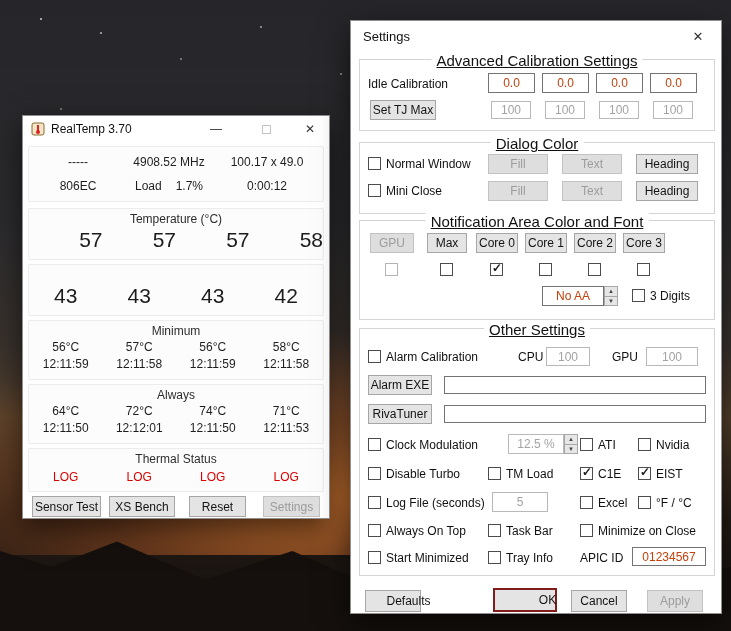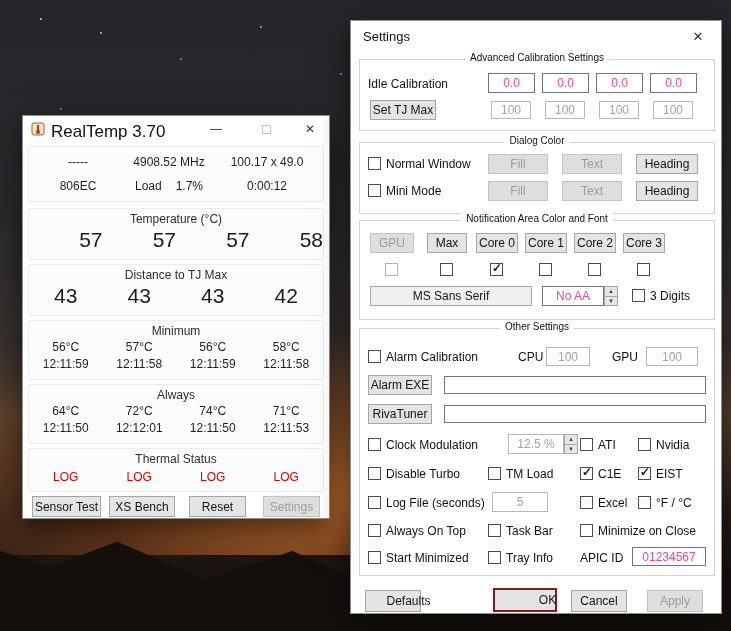--- a/index.html
+++ b/index.html
@@ -22,28 +22,28 @@
   .window { position:absolute; background:#fff; border:1px solid #8f8f8f; box-shadow:0 10px 28px rgba(0,0,0,.6); }
   .titlebar { position:absolute; left:0; right:0; top:0; background:#fff; }
   .tb-title { position:absolute; font-size:13px; color:#111; white-space:nowrap; }
   .tb-btn { position:absolute; display:flex; align-items:center; justify-content:center; color:#333; font-size:12px; cursor:default; }
   .lbl { position:absolute; font-size:12px; color:#111; white-space:nowrap; }
   .btn { position:absolute; display:flex; align-items:center; justify-content:center;
     background:#e4e4e4; border:1px solid #a6a6a6; font-size:12px; color:#141414; white-space:nowrap; }
   .btn.disabled { background:#dedede; border-color:#c2c2c2; color:#9c9c9c; }
   .btn.default { border:2px solid #7f1d1d;padding-left:45px; }
   .fld { position:absolute; display:flex; align-items:center; justify-content:center;
-    background:#fff; border:1px solid #737373; font-size:12px; color:#ec4899; }
+    background:#fff; border:1px solid #737373; font-size:12px; color:#c2410c; }
   .fld.disabled { color:#a3a3a3; border-color:#b8b8b8; }
   .cb { position:absolute; width:13px; height:13px; border:1px solid #4c4c4c; background:#fff; }
   .cb.disabled { border-color:#b3b3b3; }
   .cb.checked::after { content:"✓"; position:absolute; top:-3px; left:1px; font-size:12px; font-weight:700; color:#1a1a1a; }
   .group { position:absolute; border:1px solid #d4d4d4; }
   .group-label { position:absolute; top:-8px; left:50%; transform:translateX(-50%); background:#fff;
-    padding:0 5px; font-size:10px; color:#111; white-space:nowrap; }
+    padding:0 5px; font-size:15px; color:#111; white-space:nowrap;text-decoration:underline; }
   .spin { position:absolute; width:14px; display:flex; flex-direction:column; }
   .spin > span { flex:1; display:flex; align-items:center; justify-content:center;
     background:#e6e6e6; border:1px solid #a6a6a6; font-size:6px; color:#444; }
   .spin > span:last-child { border-top:none; }
 
   
   .sect { position:absolute; left:5px; right:5px; border:1px solid #ececec; background:#fcfcfc; border-radius:2px; }
   .sect-h { position:absolute; left:0; right:0; text-align:center; font-size:12px; color:#2d2d2d; }
   .r4 { position:absolute; left:0; right:0; display:grid; grid-template-columns:repeat(4,1fr); text-align:center; }
   .r4 span { font-size:12px; color:#1e1e1e; }
@@ -64,21 +64,21 @@
 
 <div class="window" style="left:22px; top:115px; width:308px; height:404px;">
   <div class="titlebar" style="height:26px;">
     <span style="position:absolute; left:8px; top:6px;">
       <svg width="14" height="14" viewBox="0 0 14 14">
           <rect x="1" y="1" width="12" height="12" rx="2" fill="#f4e6c8" stroke="#8a6a30"></rect>
           <rect x="6" y="3" width="2" height="7" fill="#d22"></rect>
           <circle cx="7" cy="10" r="2" fill="#d22"></circle>
         </svg>
     </span>
-    <span class="tb-title" style="left:28px; top:6px; font-size:17px;">RealTemp 3.70</span>
+    <span class="tb-title" style="left:28px; top:6px; font-size:12px;">RealTemp 3.70</span>
     <span class="tb-btn" style="left:178px; top:3px; width:30px; height:20px;">—</span>
     <span class="tb-btn" style="left:228px; top:3px; width:30px; height:20px;">
       <span style="display:inline-block; width:9px; height:9px; border:1px solid #c3c3c3;"></span>
     </span>
     <span class="tb-btn" style="left:272px; top:3px; width:30px; height:20px;">✕</span>
   </div>
 
   <div class="sect" style="top:30px; height:56px;">
     <div class="info-grid" style="top:8px;">
       <span>-----</span>
@@ -99,21 +99,20 @@
     <div class="sect-h" style="top:3px;">Temperature (°C)</div>
     <div class="r4 big" style="top:19px;text-align:right;">
       <span>57</span>
       <span>57</span>
       <span>57</span>
       <span>58</span>
     </div>
   </div>
 
   <div class="sect" style="top:148px; height:52px;">
-    <div class="sect-h" style="top:3px;">Distance to TJ Max</div>
     <div class="r4 big" style="top:19px;">
       <span>43</span>
       <span>43</span>
       <span>43</span>
       <span>42</span>
     </div>
   </div>
 
   <div class="sect" style="top:204px; height:60px;">
     <div class="sect-h" style="top:3px;">Minimum</div>
@@ -184,41 +183,40 @@
   </div>
 
   <div class="group" style="left:8px; top:121px; width:356px; height:72px;">
     <span class="group-label">Dialog Color</span>
     <span class="cb" style="left:8px; top:14px;"></span>
     <span class="lbl" style="left:26px; top:14px;">Normal Window</span>
     <div class="btn disabled" style="left:128px; top:11px; width:60px; height:20px;">Fill</div>
     <div class="btn disabled" style="left:202px; top:11px; width:60px; height:20px;">Text</div>
     <div class="btn" style="left:276px; top:11px; width:62px; height:20px;">Heading</div>
     <span class="cb" style="left:8px; top:41px;"></span>
-    <span class="lbl" style="left:26px; top:41px;">Mini Mode</span>
+    <span class="lbl" style="left:26px; top:41px;">Mini Close</span>
     <div class="btn disabled" style="left:128px; top:38px; width:60px; height:20px;">Fill</div>
     <div class="btn disabled" style="left:202px; top:38px; width:60px; height:20px;">Text</div>
     <div class="btn" style="left:276px; top:38px; width:62px; height:20px;">Heading</div>
   </div>
 
   <div class="group" style="left:8px; top:199px; width:356px; height:100px;">
     <span class="group-label">Notification Area Color and Font</span>
     <div class="btn disabled" style="left:10px; top:12px; width:44px; height:20px;">GPU</div>
     <div class="btn" style="left:67px; top:12px; width:40px; height:20px;">Max</div>
     <div class="btn" style="left:116px; top:12px; width:42px; height:20px;">Core 0</div>
     <div class="btn" style="left:165px; top:12px; width:42px; height:20px;">Core 1</div>
     <div class="btn" style="left:214px; top:12px; width:42px; height:20px;">Core 2</div>
     <div class="btn" style="left:263px; top:12px; width:42px; height:20px;">Core 3</div>
     <span class="cb disabled" style="left:25px; top:42px;"></span>
     <span class="cb" style="left:80px; top:42px;"></span>
     <span class="cb checked" style="left:130px; top:42px;"></span>
     <span class="cb" style="left:179px; top:42px;"></span>
     <span class="cb" style="left:228px; top:42px;"></span>
     <span class="cb" style="left:277px; top:42px;"></span>
-    <div class="btn" style="left:10px; top:65px; width:162px; height:20px; background:#efefef;">MS Sans Serif</div>
     <div class="fld" style="left:182px; top:65px; width:62px; height:20px;">No AA</div>
     <span class="spin" style="left:244px; top:65px; height:20px;">
       <span>▲</span>
       <span>▼</span>
     </span>
     <span class="cb" style="left:272px; top:68px;"></span>
     <span class="lbl" style="left:290px; top:68px;">3 Digits</span>
   </div>
 
   <div class="group" style="left:8px; top:307px; width:356px; height:248px;">

